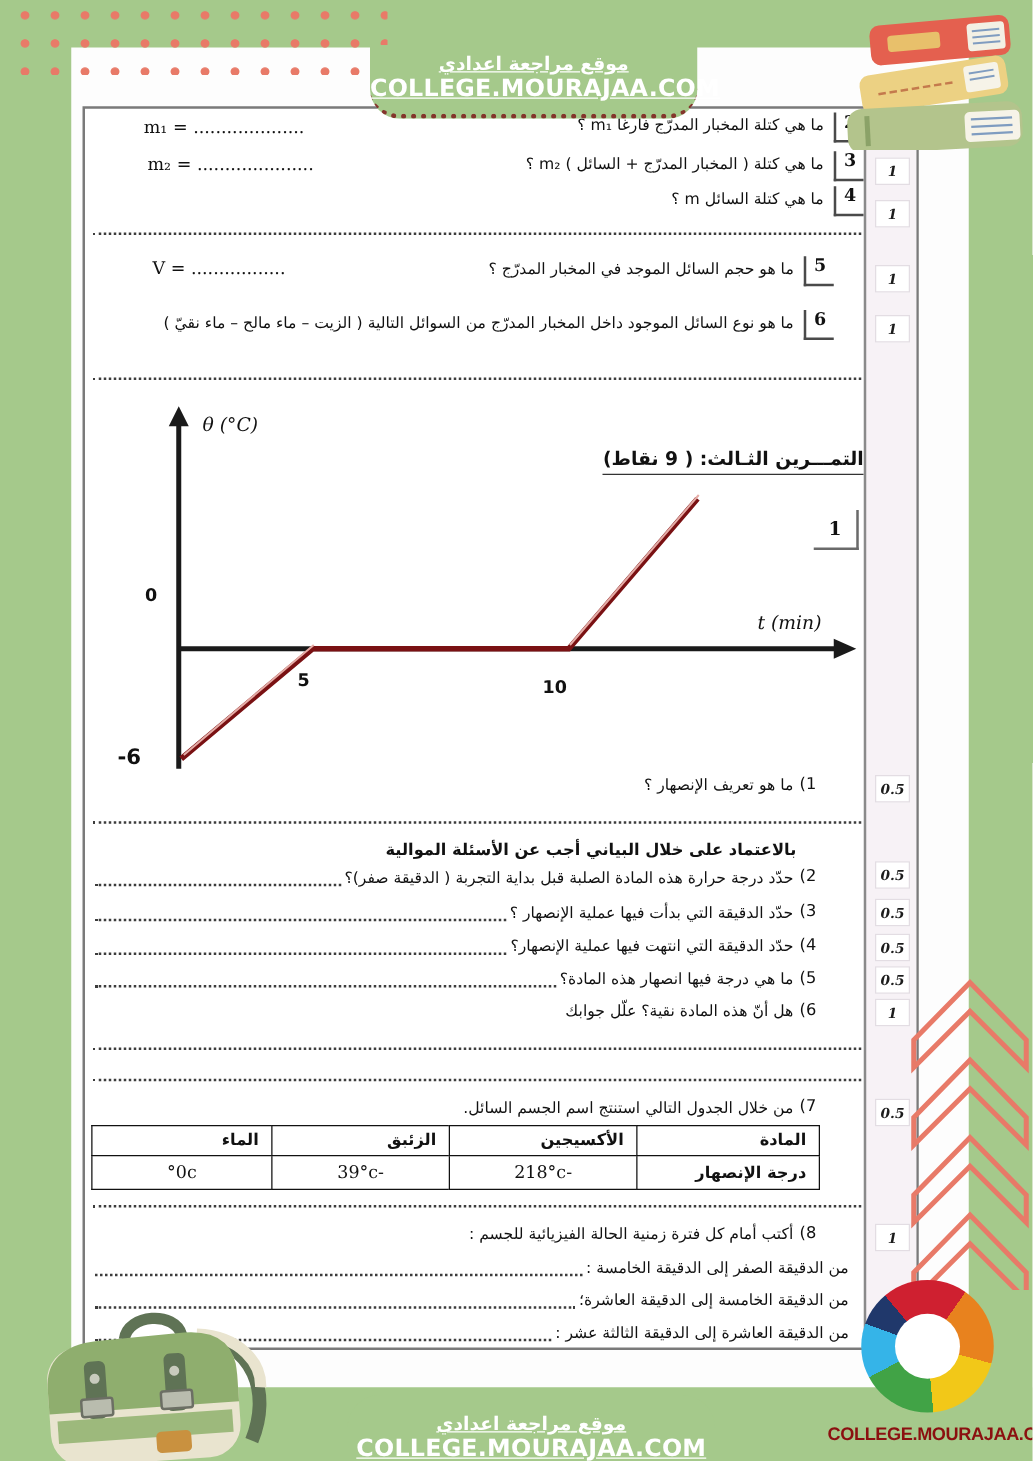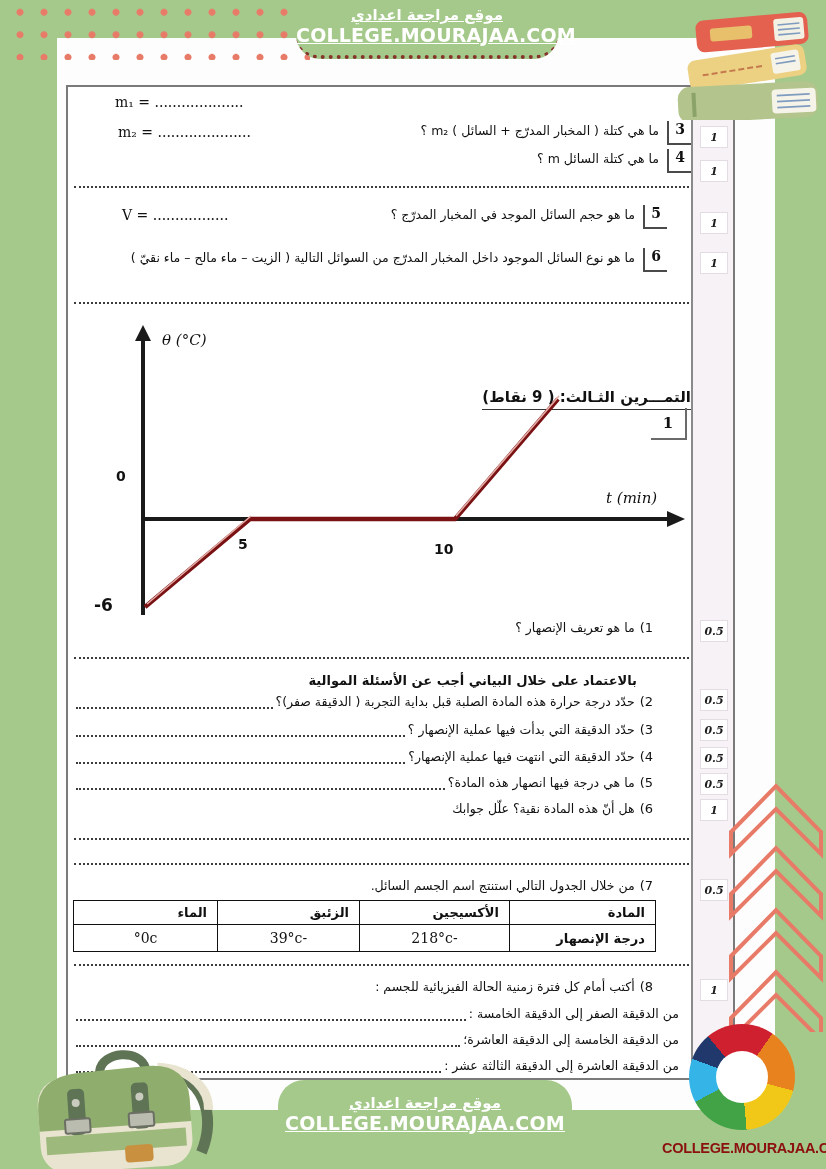--- a/index.html
+++ b/index.html
@@ -8,21 +8,21 @@
 
   
   .page{position:absolute;left:57px;top:38px;width:718px;height:1072px;background:#fdfdfd;}
 
   
   .dots{position:absolute;left:2px;top:0;width:308px;height:60px;
         background-image:radial-gradient(#e87a68 3.2px,rgba(0,0,0,0) 3.9px);
         background-size:24px 22.5px;background-position:6px 1px;}
 
   
-  .banner{position:absolute;background:#a5c98b;text-align:center;color:#fff;z-index:6;}
+  .banner{position:absolute;background:#a5c98b;text-align:center;color:#fff;z-index:6;margin-top:36px;}
   .banner-top{left:296px;top:0;width:262px;height:55px;border-radius:0 0 24px 24px;
               border-bottom:4px dotted #84352c;}
   .banner-bottom{left:278px;top:1080px;width:294px;height:89px;border-radius:26px 26px 0 0;}
   .banner-ar{font-size:15px;font-weight:bold;text-decoration:underline;margin-top:6px;}
   .banner-en{font-size:19px;font-weight:bold;text-decoration:underline;letter-spacing:.2px;
              font-family:"DejaVu Sans",sans-serif;}
   .banner-bottom .banner-ar{margin-top:14px;}
 
   
   .docbox{position:absolute;left:66px;top:85px;width:669px;height:995px;background:#fff;
@@ -37,21 +37,21 @@
   .q-row.indent{right:66px;}
   .qnum{flex:none;min-width:14px;height:22px;padding:0 4px;margin-left:8px;
         border-left:2px solid #4a4a4a;border-bottom:2px solid #4a4a4a;
         font:bold 14px "DejaVu Serif",serif;text-align:center;color:#111;}
   .q-text{font-size:12.5px;color:#111;white-space:nowrap;padding-top:2px;}
   .ans-field{position:absolute;font:14px "DejaVu Serif",serif;color:#111;white-space:nowrap;}
 
   .sep{position:absolute;left:6px;right:44px;border-bottom:2px dotted #3c3c3c;height:0;}
 
   .ex-title{position:absolute;right:42px;direction:rtl;font-weight:bold;font-size:15px;color:#111;
-            border-bottom:1.6px solid #333;padding-bottom:3px;margin-top:30px;}
+            border-bottom:1.6px solid #333;padding-bottom:3px;}
   .part-box{position:absolute;right:46px;width:34px;height:30px;
             border-right:2px solid #6a6a6a;border-bottom:2px solid #6a6a6a;
             font:bold 15px "DejaVu Serif",serif;display:flex;align-items:center;justify-content:center;color:#111;}
 
   
   .q3-row{position:absolute;right:80px;left:8px;display:flex;align-items:flex-end;direction:rtl;}
   .q3-num{flex:none;font-size:13px;color:#111;margin-left:5px;}
   .q3-text{flex:none;font-size:12.5px;color:#111;white-space:nowrap;}
   .leader{flex:1 1 auto;border-bottom:2px dotted #3c3c3c;height:13px;margin-right:3px;}
   .intro{position:absolute;right:96px;direction:rtl;font-weight:bold;font-size:13px;color:#111;}
@@ -118,20 +118,24 @@
       <rect x="98" y="89" width="44" height="24" rx="4" fill="#f6f3e8"></rect>
       <line x1="103" y1="95" x2="136" y2="95" stroke="#7f9cc0" stroke-width="1.8"></line>
       <line x1="103" y1="101" x2="136" y2="101" stroke="#7f9cc0" stroke-width="1.8"></line>
       <line x1="103" y1="107" x2="136" y2="107" stroke="#7f9cc0" stroke-width="1.8"></line>
       <line x1="20" y1="88" x2="20" y2="112" stroke="#8ba268" stroke-width="4"></line>
     </g>
   </svg>
 
   <div class="docbox">
 
+    <div class="q-row" style="top:3px">
+      <div class="qnum">2</div>
+      <div class="q-text">ما هي كتلة المخبار المدرّج فارغا m₁ ؟</div>
+    </div>
     <div class="ans-field" style="top:7px;left:47px">m₁ = ....................</div>
 
     <div class="q-row" style="top:34px">
       <div class="qnum">3</div>
       <div class="q-text">ما هي كتلة ( المخبار المدرّج + السائل ) m₂ ؟</div>
     </div>
     <div class="ans-field" style="top:37px;left:50px">m₂ = .....................</div>
 
     <div class="q-row" style="top:62px">
       <div class="qnum">4</div>

